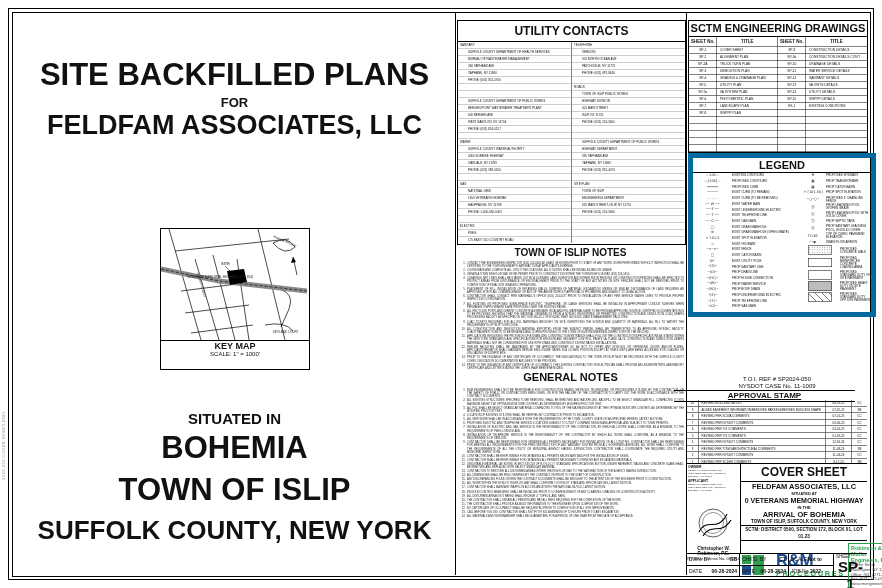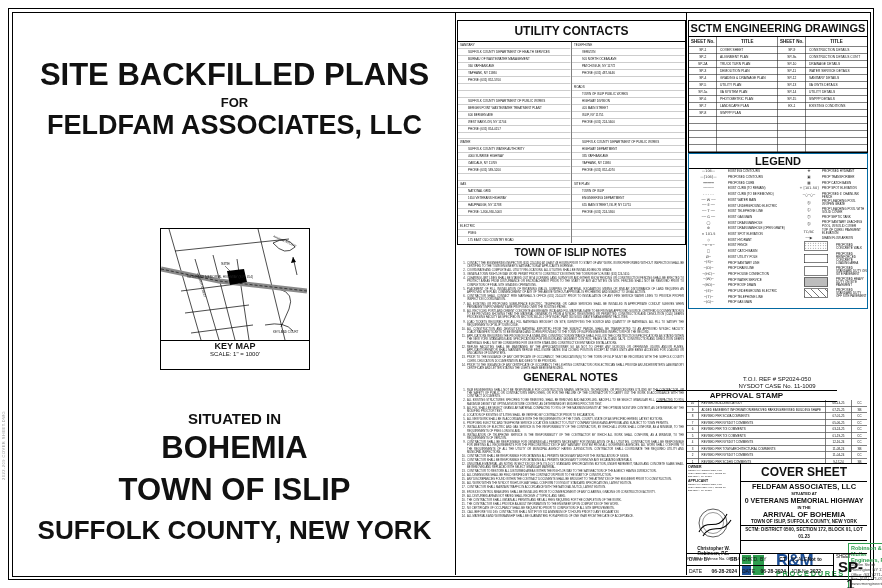--- a/index.html
+++ b/index.html
@@ -43,21 +43,21 @@
   .dr-title{font-size:11px;line-height:15px;border-bottom:1px solid #000;}
   .dr-grid{display:grid;grid-template-columns:56px 122px 56px 122px;}
   .dr-grid div{border-right:1px solid #000;border-bottom:1px solid #000;height:13px;
                line-height:13px;font-size:6.5px;overflow:hidden;white-space:nowrap;}
   .dr-grid div:nth-child(4n){border-right:none;}
   .dr-h{font-size:9px !important;height:18px !important;line-height:18px !important;font-weight:bold;text-align:center;}
   .dr-no{text-align:center;}
   .dr-ti{padding-left:6px;}
 
   
-  .lg-box{border:1px solid #0369a1;}
+  .lg-box{border:5px solid #0369a1;}
   .lg-title{font-size:11px;line-height:14px;border-bottom:1px solid #000;}
   .lg-item{display:flex;align-items:center;margin-bottom:2.4px;}
   .lg-sym{width:78px;flex:none;text-align:center;font-size:7px;font-family:"DejaVu Sans",sans-serif;
           color:#333;line-height:9px;}
   .lg-sym-r{width:52px;}
   .lg-lab{font-size:6px;line-height:6.5px;}
   .sw{width:46px;height:16px;border:1px solid #000;flex:none;margin:0 16px;background:#fff;}
   .sw-dotted{background-image:radial-gradient(#777 12%,transparent 14%);background-size:5px 5px;}
   .sw-stipple{background-image:radial-gradient(#555 18%,transparent 20%);background-size:3px 3px;}
   .sw-gray{background:#bdbdbd;}
@@ -646,21 +646,21 @@
             </div>
           </div>
       </div>
     </div>
   </div>
 
   <div class="abs ctr" style="left:688px;top:376px;width:178px;">
     <div class="ap-ref">T.O.I. REF # SP2024-050</div>
     <div class="ap-ref">NYSDOT CASE No. 11-1009</div>
   </div>
-  <div class="abs ctr ap-title" style="left:656px;top:390px;width:181px;">APPROVAL STAMP</div>
+  <div class="abs ctr ap-title" style="left:674px;top:390px;width:181px;text-decoration:underline;">APPROVAL STAMP</div>
   <div class="abs clip" style="left:687px;top:400px;width:180px;height:63px;">
     <div class="s50">
         <div class="ap-row">
           <span class="ap-no">10</span>
           <span class="ap-de">REVISED BUILDING LAYOUT</span>
           <span class="ap-da">08-13-25</span>
           <span class="ap-by">CC</span>
         </div>
         <div class="ap-row">
           <span class="ap-no">9</span>

